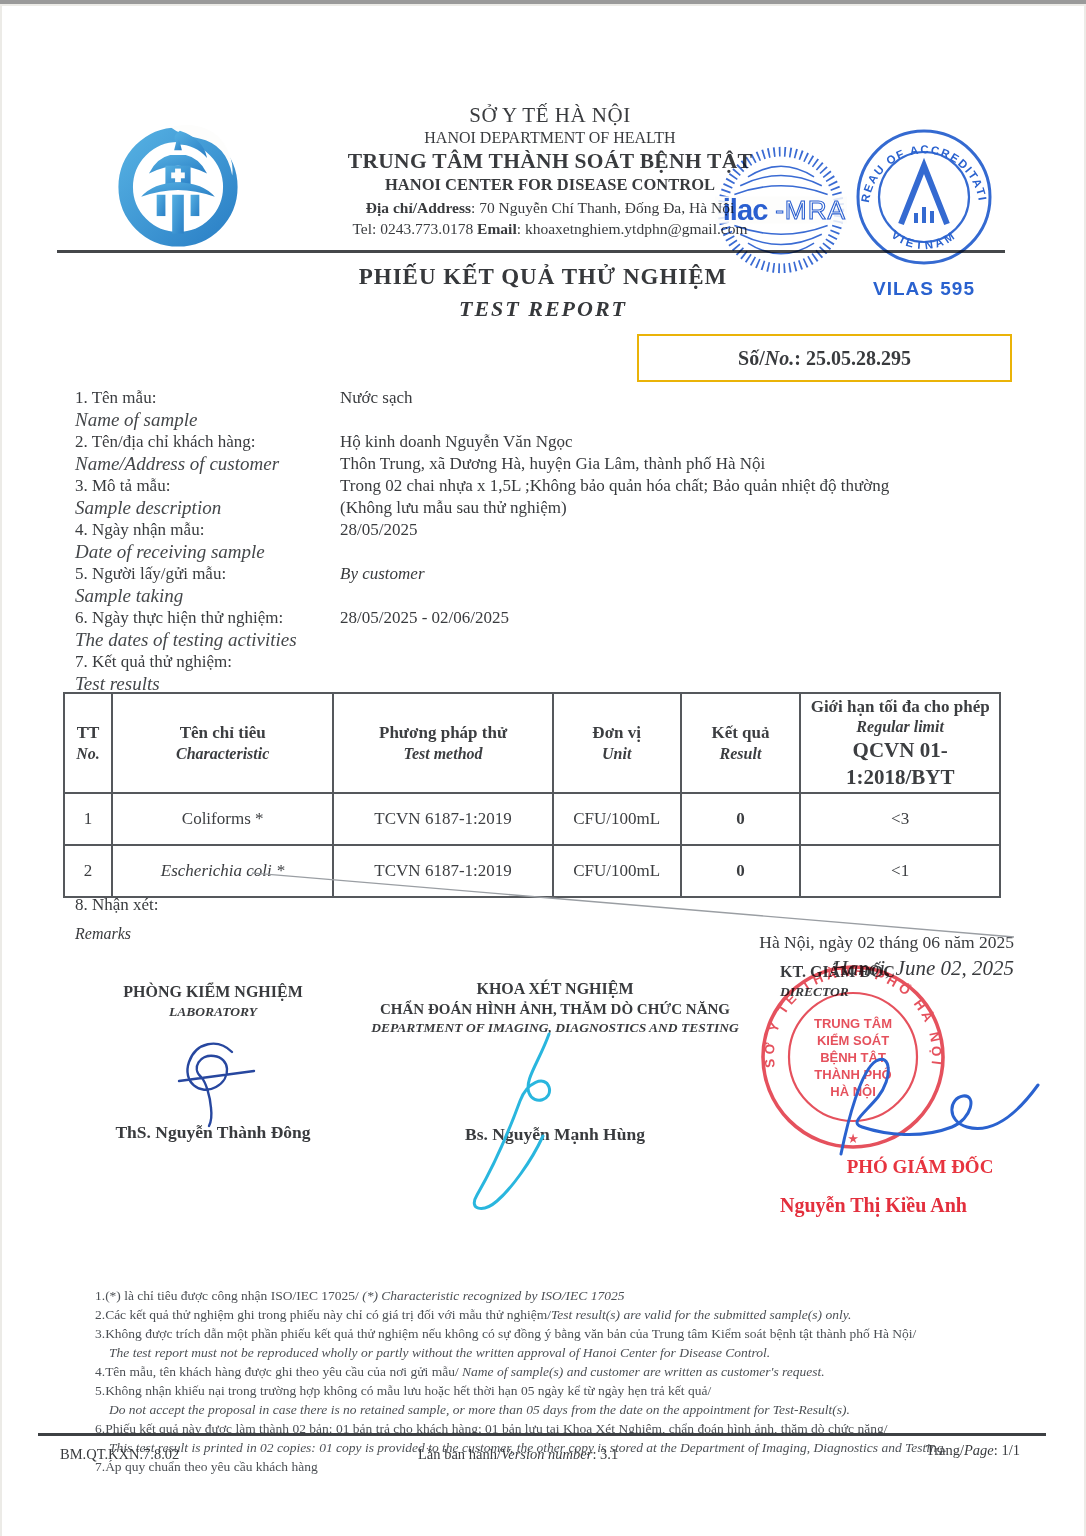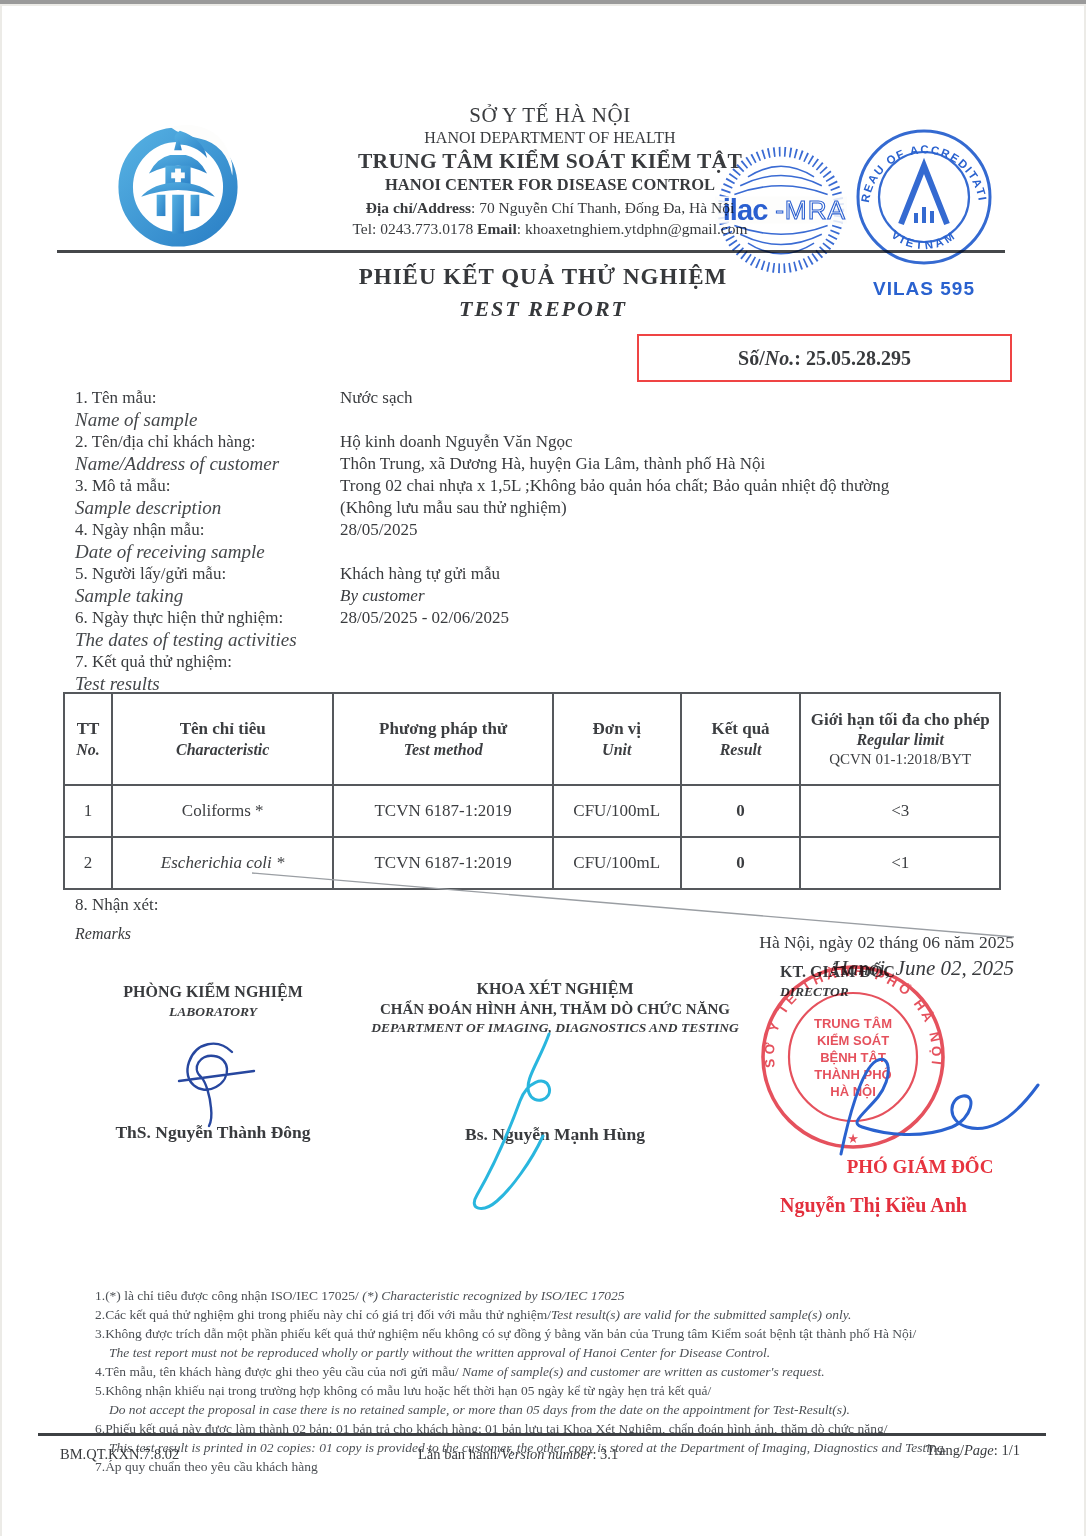--- a/index.html
+++ b/index.html
@@ -16,34 +16,34 @@
   .hdr-block{left:270px;top:98px;width:560px;text-align:center;line-height:1.25;}
   .h-dept-vn{font-size:21px;letter-spacing:.5px;}
   .h-dept-en{font-size:16px;}
   .h-center-vn{font-size:21.5px;font-weight:bold;letter-spacing:.3px;}
   .h-center-en{font-size:16.5px;font-weight:bold;}
   .h-addr{font-size:15.5px;margin-top:2px;}
   .rule{border-top:3px solid #45474a;}
   
   .title-vn{left:0;top:260px;width:1086px;text-align:center;font-size:23px;font-weight:bold;letter-spacing:1px;color:#36383b;}
   .title-en{left:0;top:292px;width:1086px;text-align:center;font-size:22px;font-weight:bold;font-style:italic;letter-spacing:2px;color:#36383b;}
-  .no-box{left:637px;top:330px;width:371px;height:44px;border:2px solid #ef4444;
+  .no-box{left:637px;top:330px;width:371px;height:44px;border:2px solid #eab308;
     display:flex;align-items:center;justify-content:center;font-size:20px;font-weight:bold;}
   
   .fields{left:75px;top:383px;width:945px;font-size:17px;line-height:22px;}
   .field-row{display:flex;align-items:flex-start;}
   .field-label{width:265px;flex:none;}
   .field-label .en{font-style:italic;font-size:19px;color:#44474a;}
   .field-value{flex:1;}
   
   table.results{left:63px;top:688px;width:938px;border-collapse:collapse;font-size:17px;color:#3c3e41;}
   table.results th,table.results td{border:2px solid #55585c;padding:2px 6px;text-align:center;vertical-align:middle;}
   table.results thead th{height:86px;font-weight:bold;line-height:1.25;}
   .th-en{font-style:italic;font-size:16px;}
-  .th-ref{font-weight:normal;font-size:15px;}
+  .th-ref{font-weight:bold;font-size:21px;}
   table.results tbody td{height:46px;}
   td.cell-left{text-align:left;padding-left:14px;}
   
   .remarks-vn{left:75px;top:891px;font-size:17px;}
   .remarks-en{left:75px;top:921px;font-size:16px;font-style:italic;}
   .date-vn{left:600px;top:928px;width:414px;text-align:right;font-size:17.5px;}
   .date-en{left:600px;top:952px;width:414px;text-align:right;font-size:21px;font-style:italic;}
   
   .sig-title{font-weight:bold;line-height:1.3;}
   .sig-left{left:88px;top:978px;width:250px;text-align:center;}
@@ -98,21 +98,21 @@
     </g>
     <g fill="#fdfdfc">
       <rect x="-3" y="-19" width="6" height="14"></rect>
       <rect x="-7" y="-15" width="14" height="6"></rect>
     </g>
   </svg>
 
   <div class="abs hdr-block">
     <div class="h-dept-vn">SỞ Y TẾ HÀ NỘI</div>
     <div class="h-dept-en">HANOI DEPARTMENT OF HEALTH</div>
-    <div class="h-center-vn">TRUNG TÂM KIỂM SOÁT KIỂM TẬT</div>
+    <div class="h-center-vn">TRUNG TÂM THÀNH SOÁT BỆNH TẬT</div>
     <div class="h-center-en">HANOI CENTER FOR DISEASE CONTROL</div>
     <div class="h-addr"><span class="bold">Địa chỉ/Address</span><span>: 70 Nguyễn Chí Thanh, Đống Đa, Hà Nội</span></div>
     <div class="h-addr"><span>Tel</span><span>: 0243.773.0178  </span><span class="bold">Email</span><span>: khoaxetnghiem.ytdphn@gmail.com</span></div>
   </div>
 
   <svg class="abs ilac-stamp" viewBox="-70 -70 140 140">
     <g stroke="#2a5fd0" fill="none" opacity="0.92">
       <circle r="60" stroke-width="10" stroke-dasharray="1.8 3.8"></circle>
       <path d="M -34,-34 Q 0,-56 34,-34" stroke-width="1.6"></path>
       <path d="M -42,-25 Q 0,-46 42,-25" stroke-width="1.6"></path>
@@ -197,21 +197,20 @@
       <div class="field-value">
           <div>28/05/2025</div>
         </div>
     </div>
     <div class="field-row">
       <div class="field-label">
           <div class="vn">5. Người lấy/gửi mẫu:</div>
           <div class="en">Sample taking</div>
         </div>
       <div class="field-value">
-          <div>Khách hàng tự gửi mẫu</div>
           <div class="italic">By customer</div>
         </div>
     </div>
     <div class="field-row">
       <div class="field-label">
           <div class="vn">6. Ngày thực hiện thử nghiệm:</div>
           <div class="en">The dates of testing activities</div>
         </div>
       <div class="field-value">
           <div>28/05/2025 - 02/06/2025</div>

